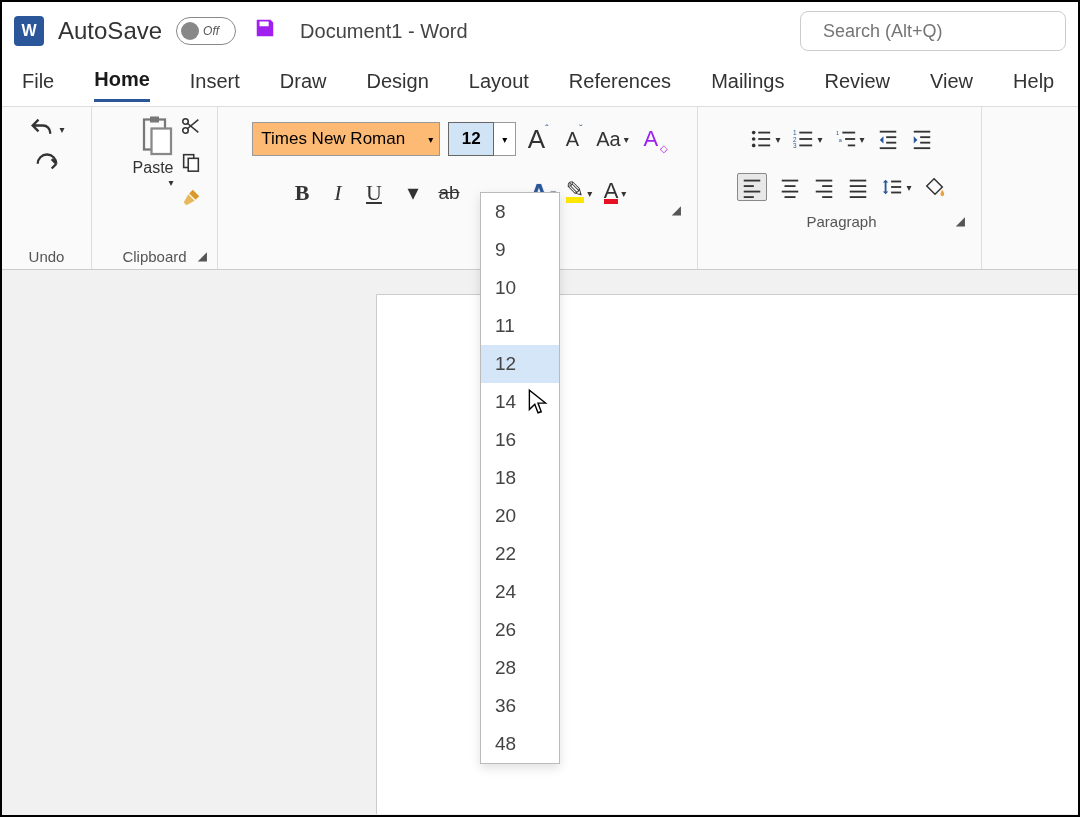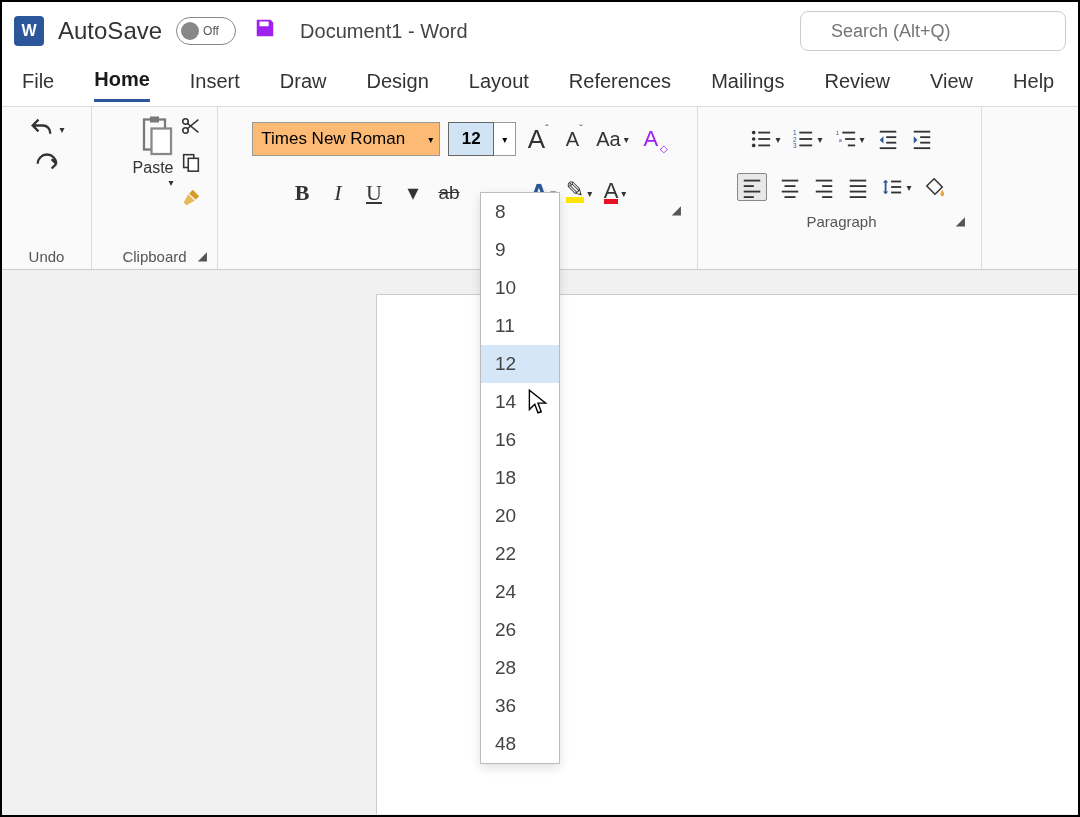--- a/index.html
+++ b/index.html
@@ -2,26 +2,26 @@
 <html><head>
 <meta charset="utf-8">
 <style>
 * { box-sizing: border-box; margin: 0; padding: 0; font-family: "Segoe UI", Arial, sans-serif; }
 body { width: 1080px; height: 817px; background: #fff; border: 2px solid #000; overflow: hidden; position: relative; }
 
 
 .titlebar { display: flex; align-items: center; height: 58px; padding: 0 12px; gap: 14px; }
 .word-icon { width: 30px; height: 30px; background: #2b579a; border-radius: 4px; display: flex; align-items: center; justify-content: center; color: #fff; font-weight: bold; font-size: 16px; }
 .autosave-label { font-size: 24px; color: #333; }
-.autosave-toggle { width: 60px; height: 28px; border: 1.5px solid #888; border-radius: 14px; display: flex; align-items: center; padding: 2px 4px; gap: 4px; background: #fff; }
+.autosave-toggle { width: 60px; height: 28px; border: 1.5px solid #888; border-radius: 14px; display: flex; align-items: center; padding: 2px 4px; gap: 4px; background: #fff; font-style: italic; }
 .toggle-knob { width: 18px; height: 18px; background: #888; border-radius: 50%; }
 .toggle-text { font-size: 12px; color: #555; }
 .save-icon { color: #a020f0; font-size: 24px; margin-left: 4px; }
 .doc-title { font-size: 20px; color: #444; margin-left: 10px; }
-.search-box { margin-left: auto; width: 266px; height: 40px; border: 1.5px solid #ccc; border-radius: 8px; display: flex; align-items: center; padding: 0 20px; gap: 10px; color: #888; }
+.search-box { margin-left: auto; width: 266px; height: 40px; border: 1.5px solid #ccc; border-radius: 8px; display: flex; align-items: center; padding: 0 12px; gap: 10px; color: #888; }
 .search-box input { border: none; outline: none; font-size: 18px; color: #888; flex: 1; background: transparent; }
 
 
 .tabs { display: flex; gap: 40px; padding: 4px 20px 0 20px; height: 46px; align-items: center; }
 .tab { font-size: 20px; color: #333; padding-bottom: 8px; cursor: pointer; }
 .tab.active { color: #1a1a1a; font-weight: 600; border-bottom: 3px solid #2b579a; }
 
 
 .ribbon { display: flex; border-top: 1px solid #ddd; border-bottom: 1px solid #ccc; background: #fafafa; height: 164px; }
 .ribbon-group { display: flex; flex-direction: column; align-items: center; padding: 8px 4px 2px 4px; position: relative; border-right: 1px solid #ddd; }

